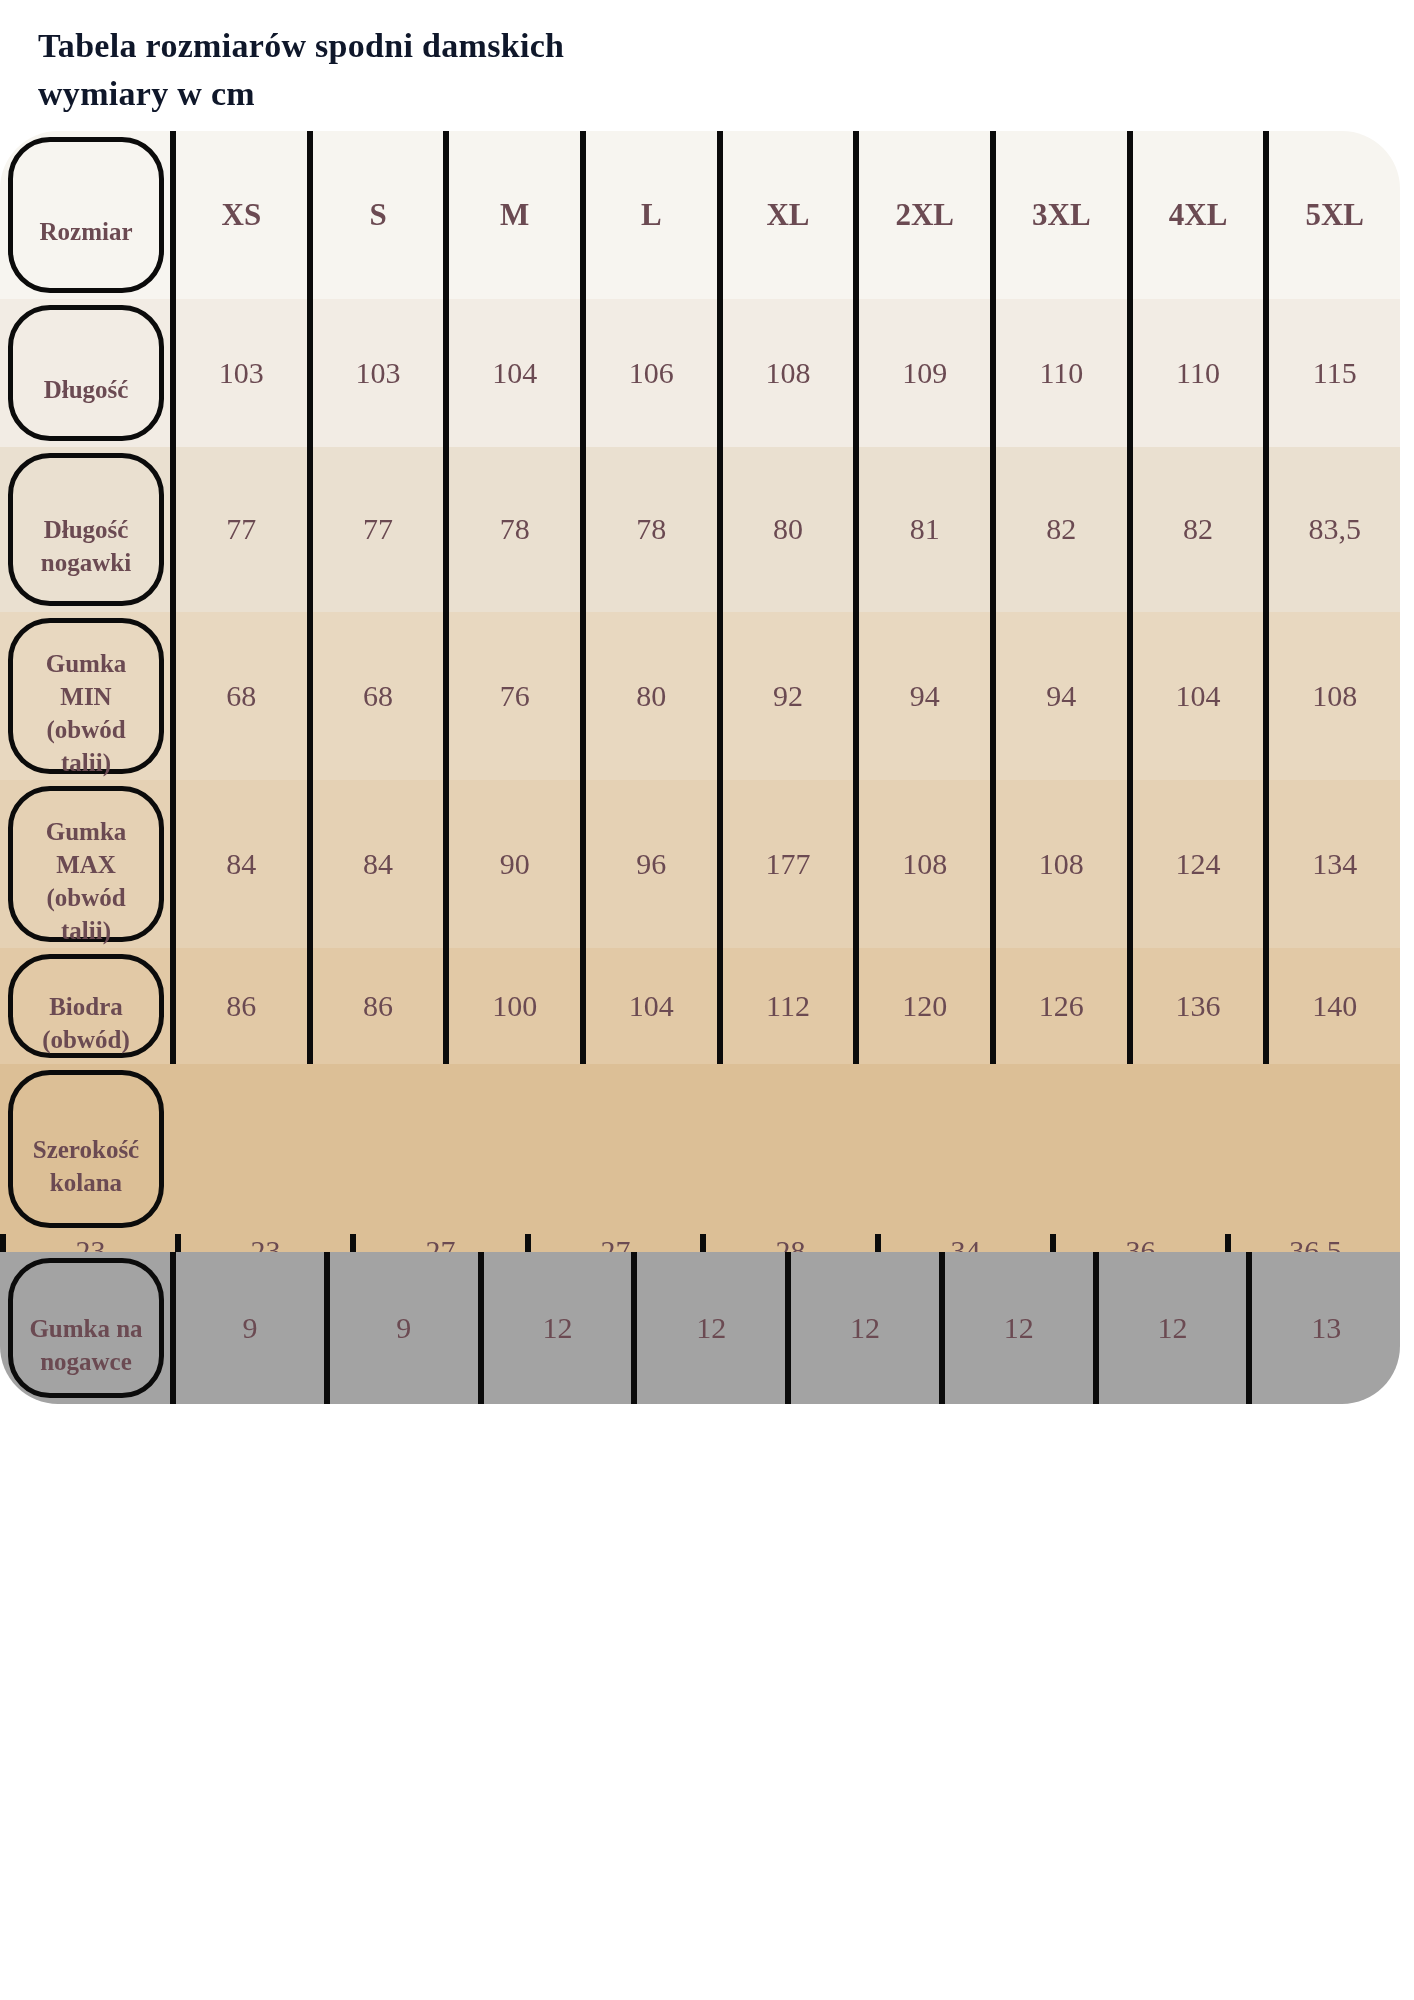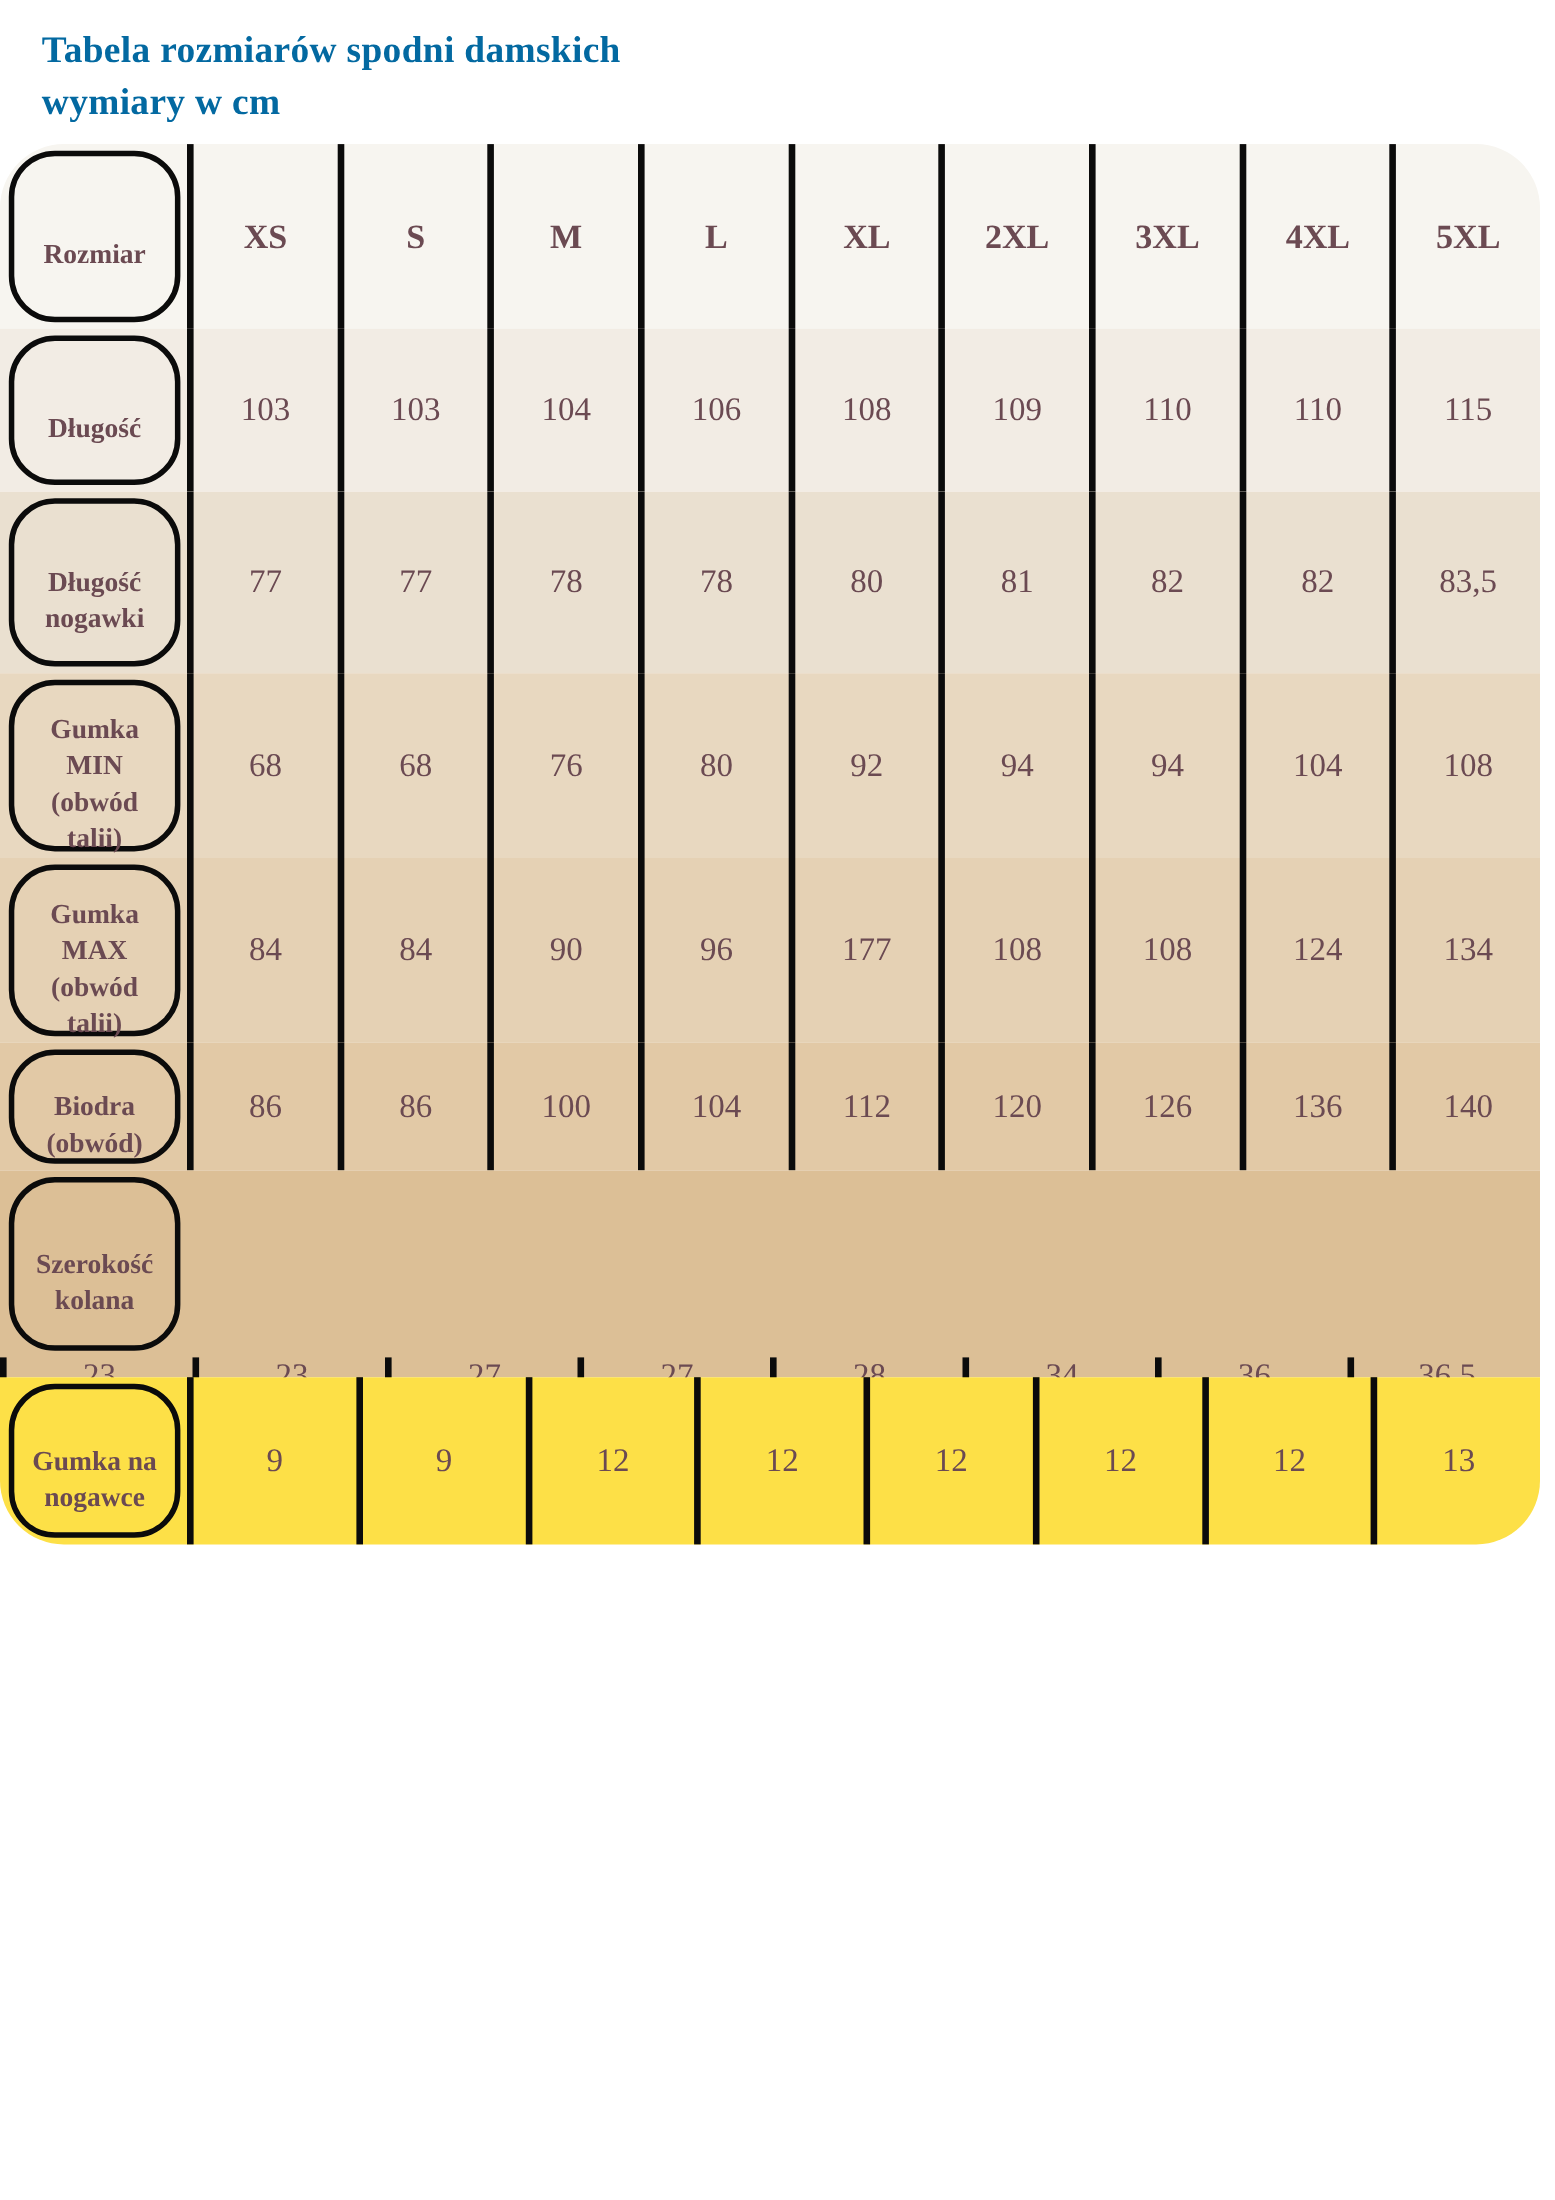--- a/index.html
+++ b/index.html
@@ -24,21 +24,21 @@
   }
 
   
   .title-block {
     padding: 22px 0 0 38px;
   }
   .title-line {
     font-size: 34px;
     font-weight: bold;
     letter-spacing: 0.3px;
-    color: #0369a1;
+    color: #0f172a;
     line-height: 1.42;
     white-space: nowrap;
   }
 
   
   .table-wrap {
     margin-top: 12px;
     width: 1400px;
     position: relative;
   }
@@ -120,21 +120,21 @@
   }
 
   
   .band0 { background: #f7f5f0; }
   .band1 { background: #f2ece4; }
   .band2 { background: #eae0d0; }
   .band3 { background: #e8d8c0; }
   .band4 { background: #e5d1b4; }
   .band5 { background: #e2c9a6; }
   .band6 { background: #dcbf96; }
-  .band7 { background: #fde047; }
+  .band7 { background: #a3a3a3; }
 
   
   .h-head  { height: 168px; }
   .h-r1    { height: 148px; }
   .h-r2    { height: 165px; }
   .h-r3    { height: 168px; }
   .h-r4    { height: 168px; }
   .h-r5    { height: 116px; }
   .h-r6    { height: 188px; flex-direction: column; }
   .h-r7    { height: 152px; }

